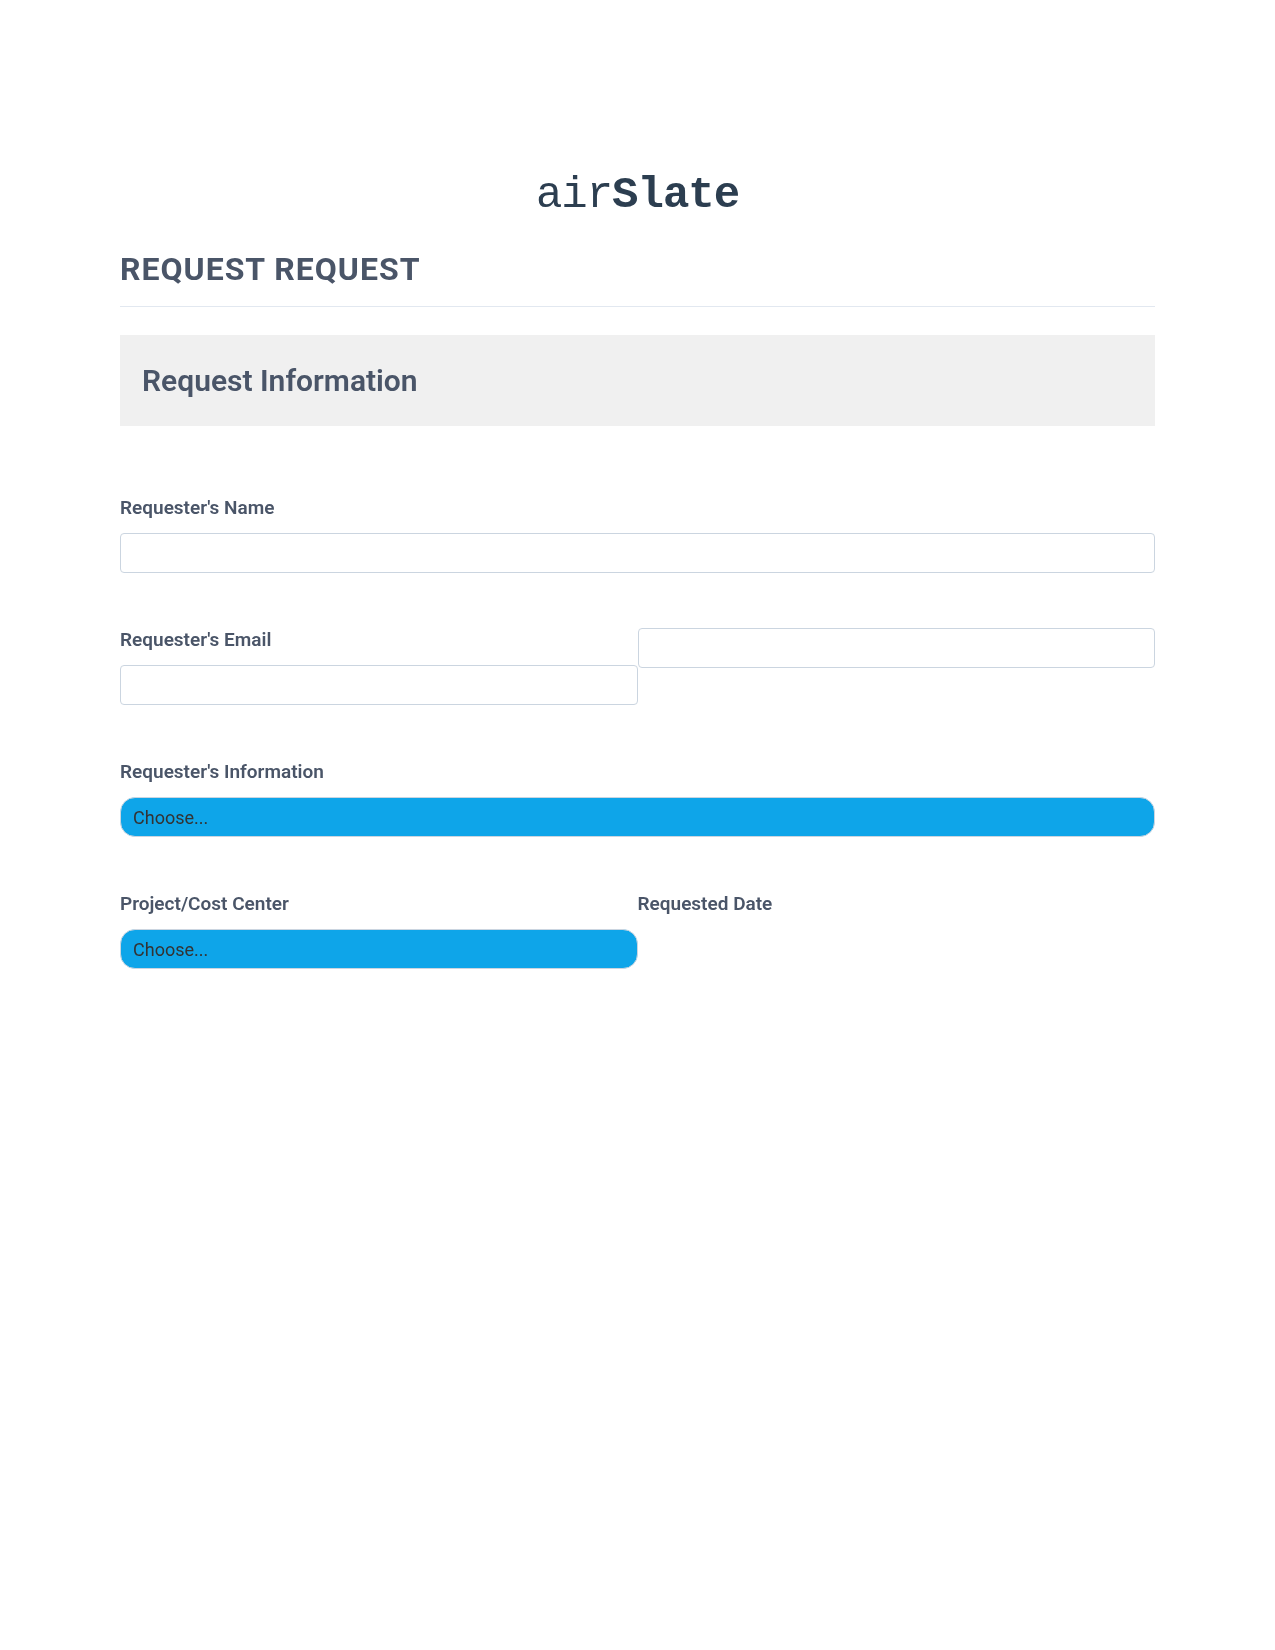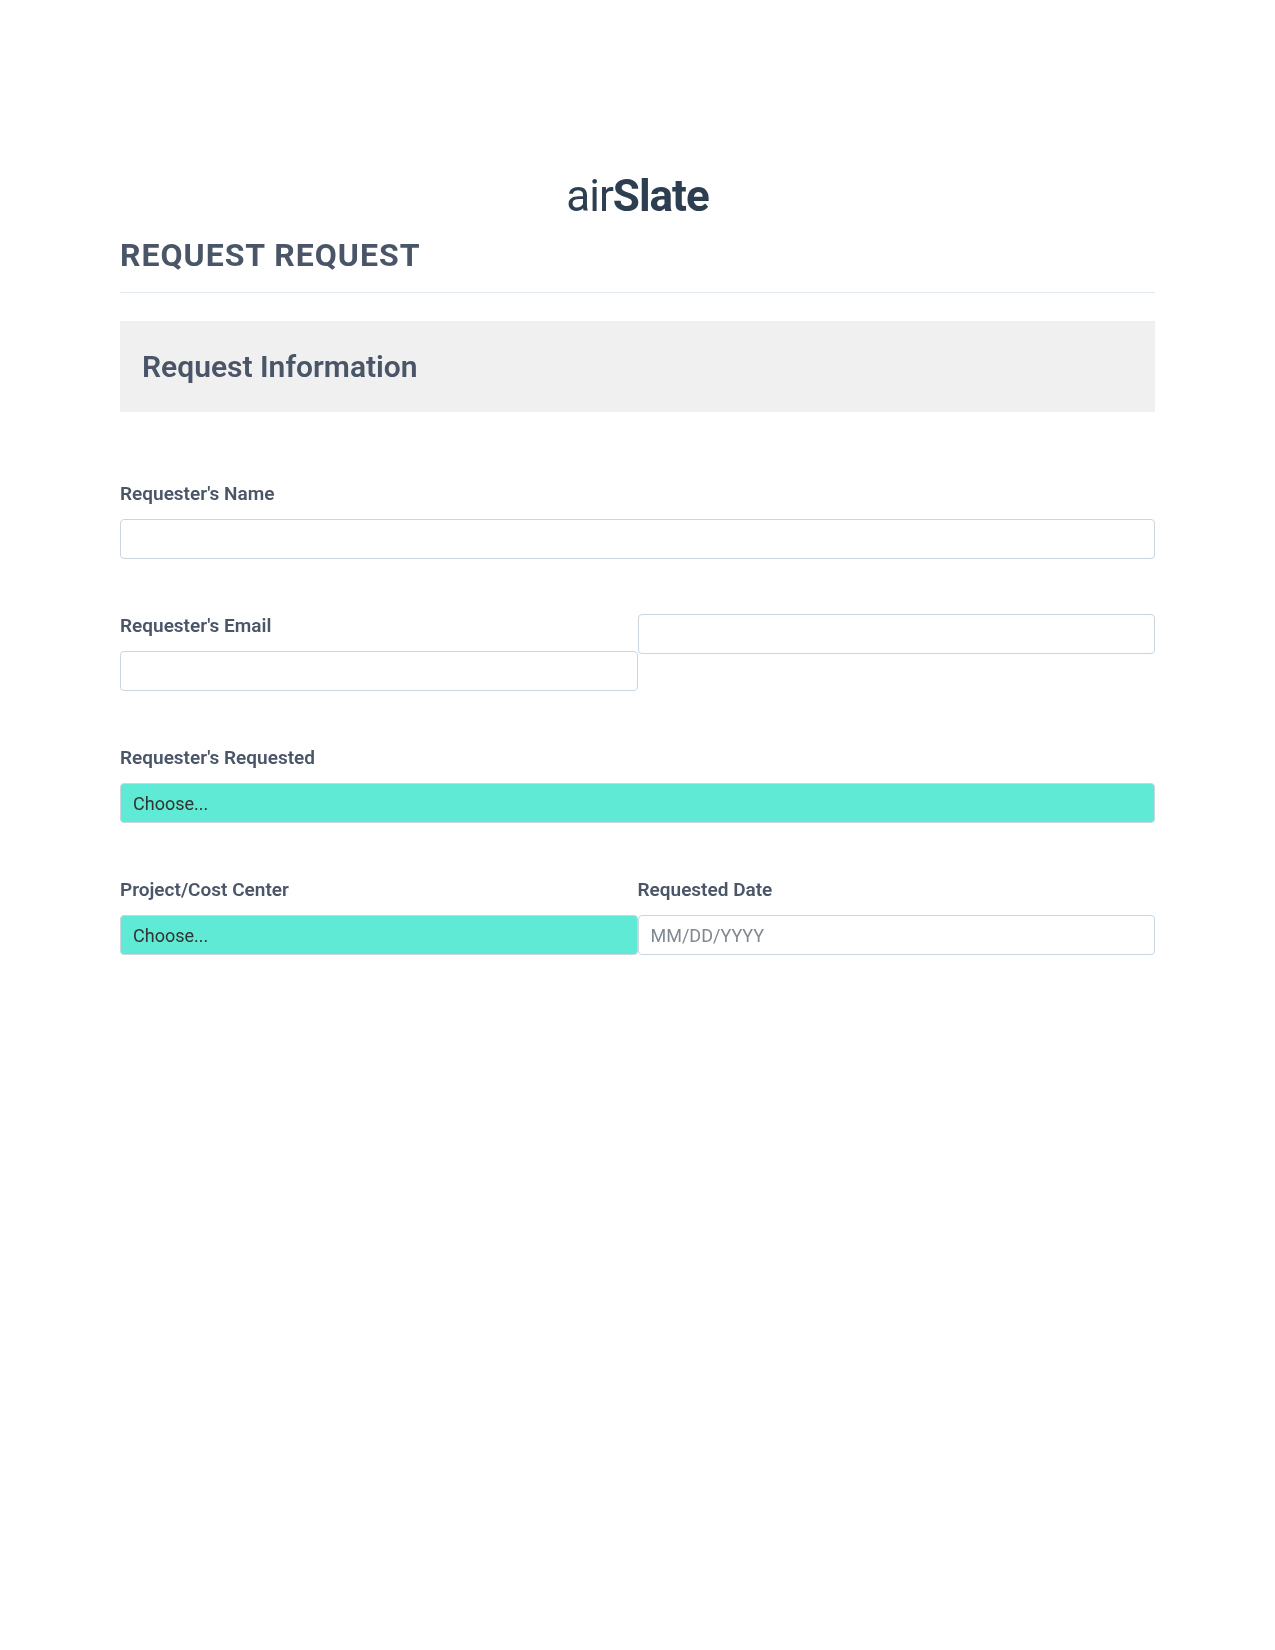--- a/index.html
+++ b/index.html
@@ -12,21 +12,22 @@
       background: #ffffff;
       width: 1275px;
       height: 1650px;
       position: relative;
     }
     .container {
       padding: 170px 120px 0 120px;
     }
     .logo {
       text-align: center;
-      margin-bottom: 14px;
+      margin-bottom: 30px;
+      font-family: Liberation Mono, monospace;
     }
     .logo-text {
       font-size: 44px;
       font-weight: 700;
       color: #2c3e50;
       letter-spacing: -1px;
     }
     .logo-air {
       font-weight: 400;
     }
@@ -79,25 +80,25 @@
       border-radius: 4px;
       padding: 0 12px;
       font-size: 18px;
       font-family: inherit;
       background: #fff;
     }
     .select {
       width: 100%;
       height: 40px;
       border: 1px solid #cbd5e0;
-      border-radius: 4px;
+      border-radius: 15px;
       padding: 0 12px;
       font-size: 18px;
       font-family: inherit;
-      background: #5eead4;
+      background: #0ea5e9;
       color: #333;
       display: flex;
       align-items: center;
       cursor: pointer;
     }
     .input::placeholder {
       color: #a0aec0;
     }
     .date-input::placeholder {
       color: #808890;
@@ -130,31 +131,30 @@
     <div class="form-col">
       <label class="label">Requester's Email</label>
       <input type="text" class="input" value="" style="">
     </div>
     <div class="form-col">
       <input type="text" class="input" value="" style="">
     </div>
   </div>
 
   <div class="form-group">
-    <label class="label">Requester's Requested</label>
+    <label class="label">Requester's Information</label>
     <div class="select">
       <span>Choose...</span>
     </div>
   </div>
 
   <div class="form-row">
     <div class="form-col">
       <label class="label">Project/Cost Center</label>
       <div class="select">
         <span>Choose...</span>
       </div>
     </div>
     <div class="form-col">
       <label class="label">Requested Date</label>
-      <input type="text" class="input date-input" placeholder="MM/DD/YYYY" style="">
     </div>
   </div>
 </div>
 
 </body></html>

